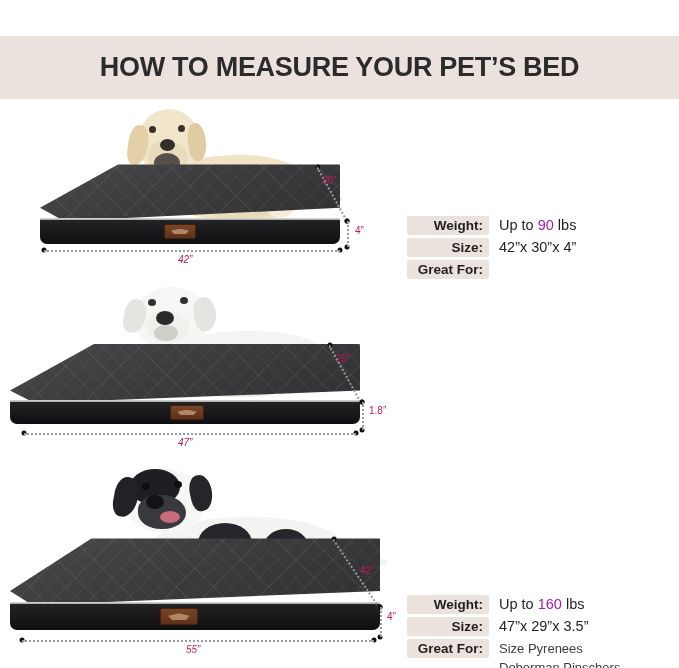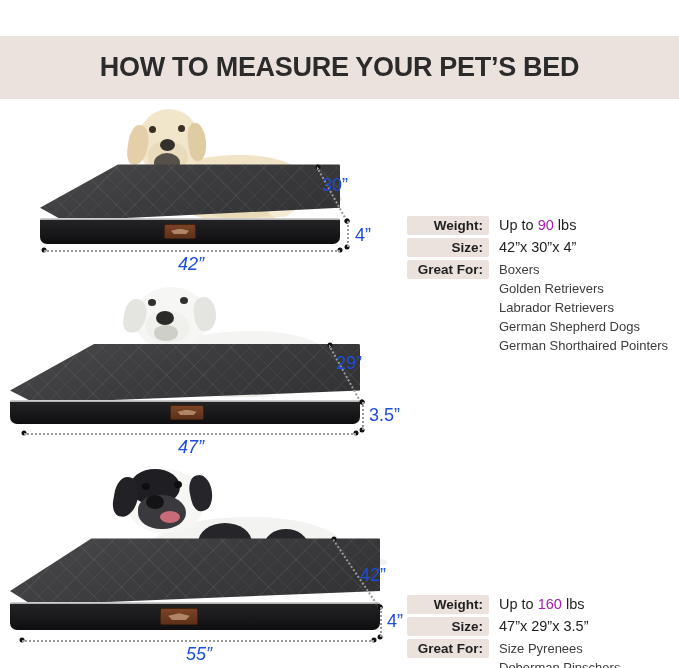--- a/index.html
+++ b/index.html
@@ -90,21 +90,21 @@
   .dline-v {
     position: absolute; width: 0;
     border-left: 2px dotted #9a9a9a;
   }
   .dline-d {
     position: absolute; height: 0;
     border-top: 2px dotted #9a9a9a;
     transform-origin: 0 0;
   }
   .dim-label {
-    position: absolute; font-size: 18px; color: #1d4ed8;
+    position: absolute; font-size: 10px; color: #be185d;
     font-style: italic; white-space: nowrap;
     font-family: "Liberation Sans", sans-serif;
   }
   .dim-label.upright { font-style: normal; }
 
   
   .spec { position: absolute; width: 272px; }
   #spec-1 { left: 407px; top: 117px; }
   #spec-2 { left: 407px; top: 312px; }
 
@@ -199,27 +199,20 @@
         <div class="spec-value">
           <span>Up to </span><span class="hl">90</span><span> lbs</span>
         </div>
       </div>
       <div class="spec-row">
         <div class="spec-label">Size:</div>
         <div class="spec-value">42”x 30”x 4”</div>
       </div>
       <div class="spec-row">
         <div class="spec-label">Great For:</div>
-        <div class="breeds">
-          <div>Boxers</div>
-          <div>Golden Retrievers</div>
-          <div>Labrador Retrievers</div>
-          <div>German Shepherd Dogs</div>
-          <div>German Shorthaired Pointers</div>
-        </div>
       </div>
     </div>
   </div>
 
   <div class="section" id="section-2">
 
     <div class="bed-area">
 
       <div class="dog" style="left:100px; top:2px; width:230px; height:118px;">
         <span class="d-body" style="left:58px; top:46px; width:176px; height:66px; background:#f4f4f2;"></span>
@@ -248,21 +241,21 @@
 
       <div class="dimline">
         <span class="dot" style="left:330px; top:62px;"></span>
         <span class="dot" style="left:362px; top:119px;"></span>
         <span class="dline-d" style="left:330px; top:62px; width:65px; transform:rotate(61deg);"></span>
         <span class="dim-label upright" style="left:336px; top:70px;">29”</span>
 
         <span class="dot" style="left:362px; top:119px;"></span>
         <span class="dot" style="left:362px; top:147px;"></span>
         <span class="dline-v" style="left:362px; top:119px; height:28px;"></span>
-        <span class="dim-label upright" style="left:369px; top:122px;">3.5”</span>
+        <span class="dim-label upright" style="left:369px; top:122px;">1.8”</span>
 
         <span class="dot" style="left:24px; top:150px;"></span>
         <span class="dot" style="left:356px; top:150px;"></span>
         <span class="dline-h" style="left:24px; top:150px; width:332px;"></span>
         <span class="dim-label" style="left:178px; top:154px;">47”</span>
       </div>
     </div>
 
     <div class="spec" id="spec-2">
       <div class="spec-row">

